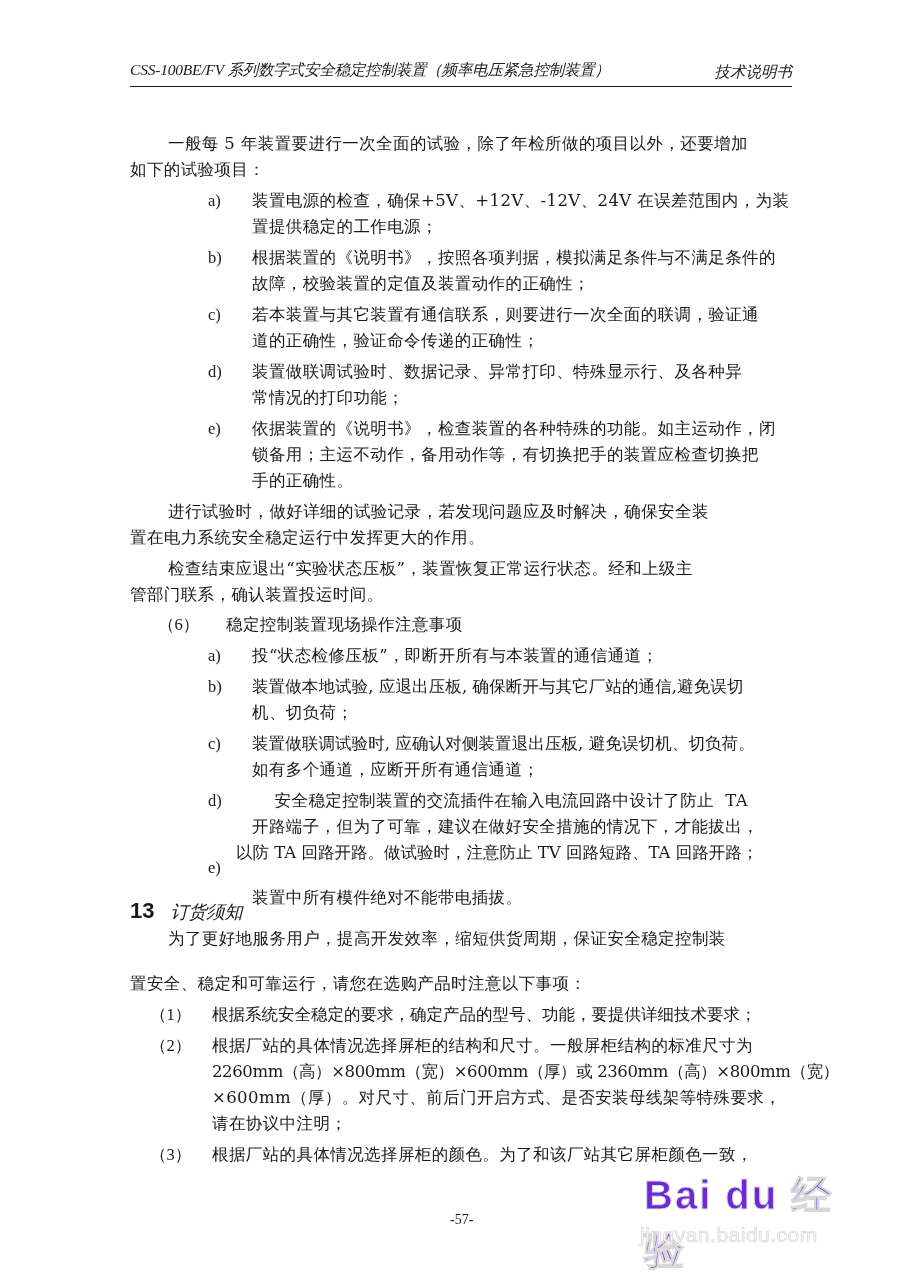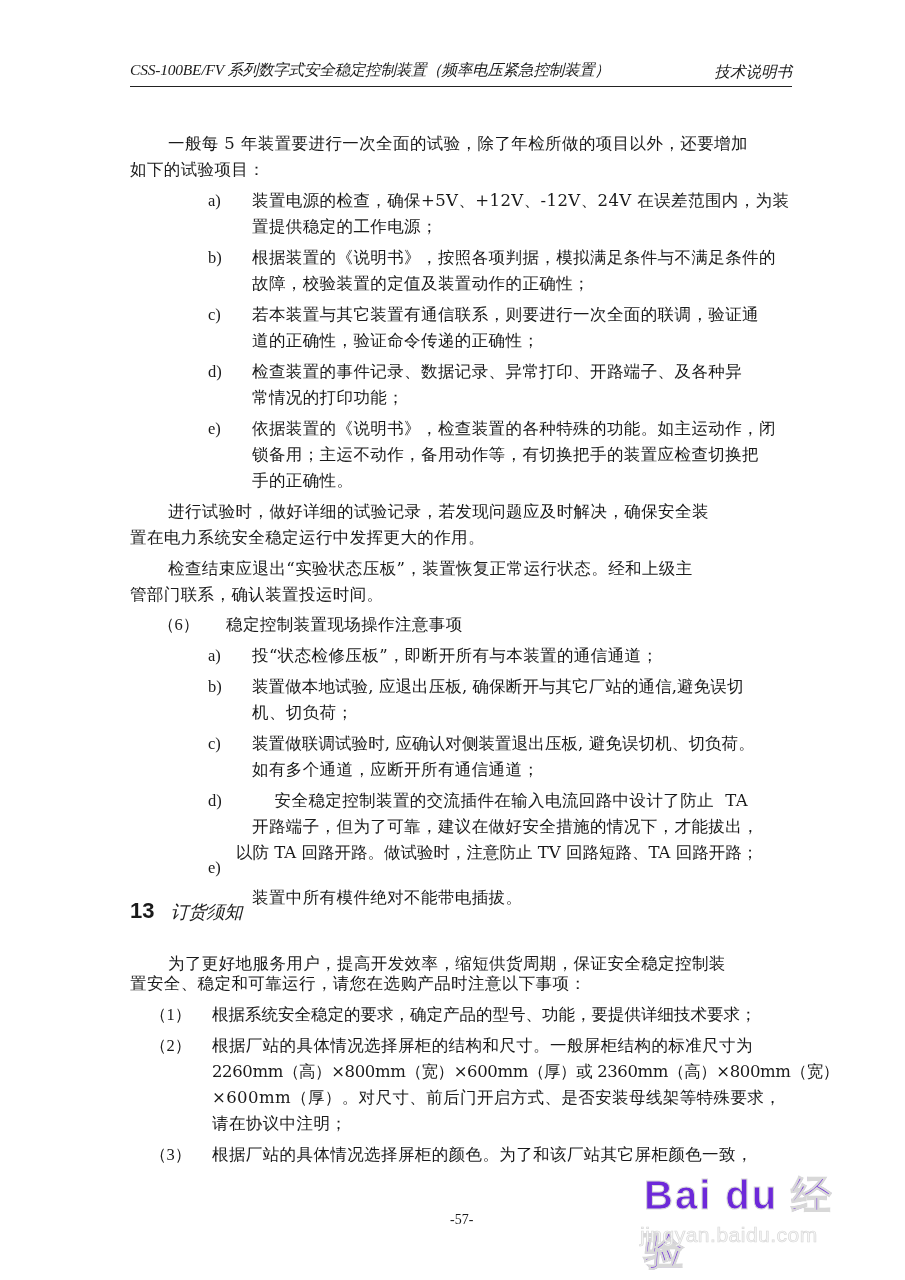--- a/index.html
+++ b/index.html
@@ -49,21 +49,21 @@
 
 <div class="lbl" style="left:208px;top:245px;">b)</div>
 <div class="txt" style="left:252px;top:245px;">根据装置的《说明书》，按照各项判据，模拟满足条件与不满足条件的</div>
 <div class="txt" style="left:252px;top:271px;">故障，校验装置的定值及装置动作的正确性；</div>
 
 <div class="lbl" style="left:208px;top:302px;">c)</div>
 <div class="txt" style="left:252px;top:302px;">若本装置与其它装置有通信联系，则要进行一次全面的联调，验证通</div>
 <div class="txt" style="left:252px;top:328px;">道的正确性，验证命令传递的正确性；</div>
 
 <div class="lbl" style="left:208px;top:359px;">d)</div>
-<div class="txt" style="left:252px;top:359px;">检查装置的事件记录、数据记录、异常打印、开路端子、及各种异</div>
+<div class="txt" style="left:252px;top:359px;">装置做联调试验时、数据记录、异常打印、特殊显示行、及各种异</div>
 <div class="txt" style="left:252px;top:385px;">常情况的打印功能；</div>
 
 <div class="lbl" style="left:208px;top:416px;">e)</div>
 <div class="txt" style="left:252px;top:416px;">依据装置的《说明书》，检查装置的各种特殊的功能。如主运动作，闭</div>
 <div class="txt" style="left:252px;top:442px;">锁备用；主运不动作，备用动作等，有切换把手的装置应检查切换把</div>
 <div class="txt" style="left:252px;top:468px;">手的正确性。</div>
 
 <div class="txt" style="left:168px;top:499px;">进行试验时，做好详细的试验记录，若发现问题应及时解决，确保安全装</div>
 <div class="txt" style="left:130px;top:525px;">置在电力系统安全稳定运行中发挥更大的作用。</div>
 
@@ -89,21 +89,21 @@
 <div class="txt" style="left:252px;top:814px;">开路端子，但为了可靠，建议在做好安全措施的情况下，才能拔出，</div>
 <div class="txt" style="left:236px;top:840px;letter-spacing:0px;">以防 TA 回路开路。做试验时，注意防止 TV 回路短路、TA 回路开路；</div>
 
 <div class="lbl" style="left:208px;top:855px;">e)</div>
 <div class="txt" style="left:252px;top:885px;">装置中所有模件绝对不能带电插拔。</div>
 
 <div class="section-title">
   <span class="num">13</span><span class="ttl">订货须知</span>
 </div>
 
-<div class="txt" style="left:168px;top:951px;">为了更好地服务用户，提高开发效率，缩短供货周期，保证安全稳定控制装</div>
+<div class="txt" style="left:168px;top:926px;">为了更好地服务用户，提高开发效率，缩短供货周期，保证安全稳定控制装</div>
 <div class="txt" style="left:130px;top:971px;">置安全、稳定和可靠运行，请您在选购产品时注意以下事项：</div>
 
 <div class="lbl" style="left:150px;top:1002px;">（1）</div>
 <div class="txt" style="left:212px;top:1002px;letter-spacing:0px;">根据系统安全稳定的要求，确定产品的型号、功能，要提供详细技术要求；</div>
 
 <div class="lbl" style="left:150px;top:1033px;">（2）</div>
 <div class="txt" style="left:212px;top:1033px;">根据厂站的具体情况选择屏柜的结构和尺寸。一般屏柜结构的标准尺寸为</div>
 <div class="txt" style="left:212px;top:1059px;letter-spacing:-0.4px;">2260mm（高）×800mm（宽）×600mm（厚）或 2360mm（高）×800mm（宽）</div>
 <div class="txt" style="left:212px;top:1085px;">×600mm（厚）。对尺寸、前后门开启方式、是否安装母线架等特殊要求，</div>
 <div class="txt" style="left:212px;top:1111px;">请在协议中注明；</div>

